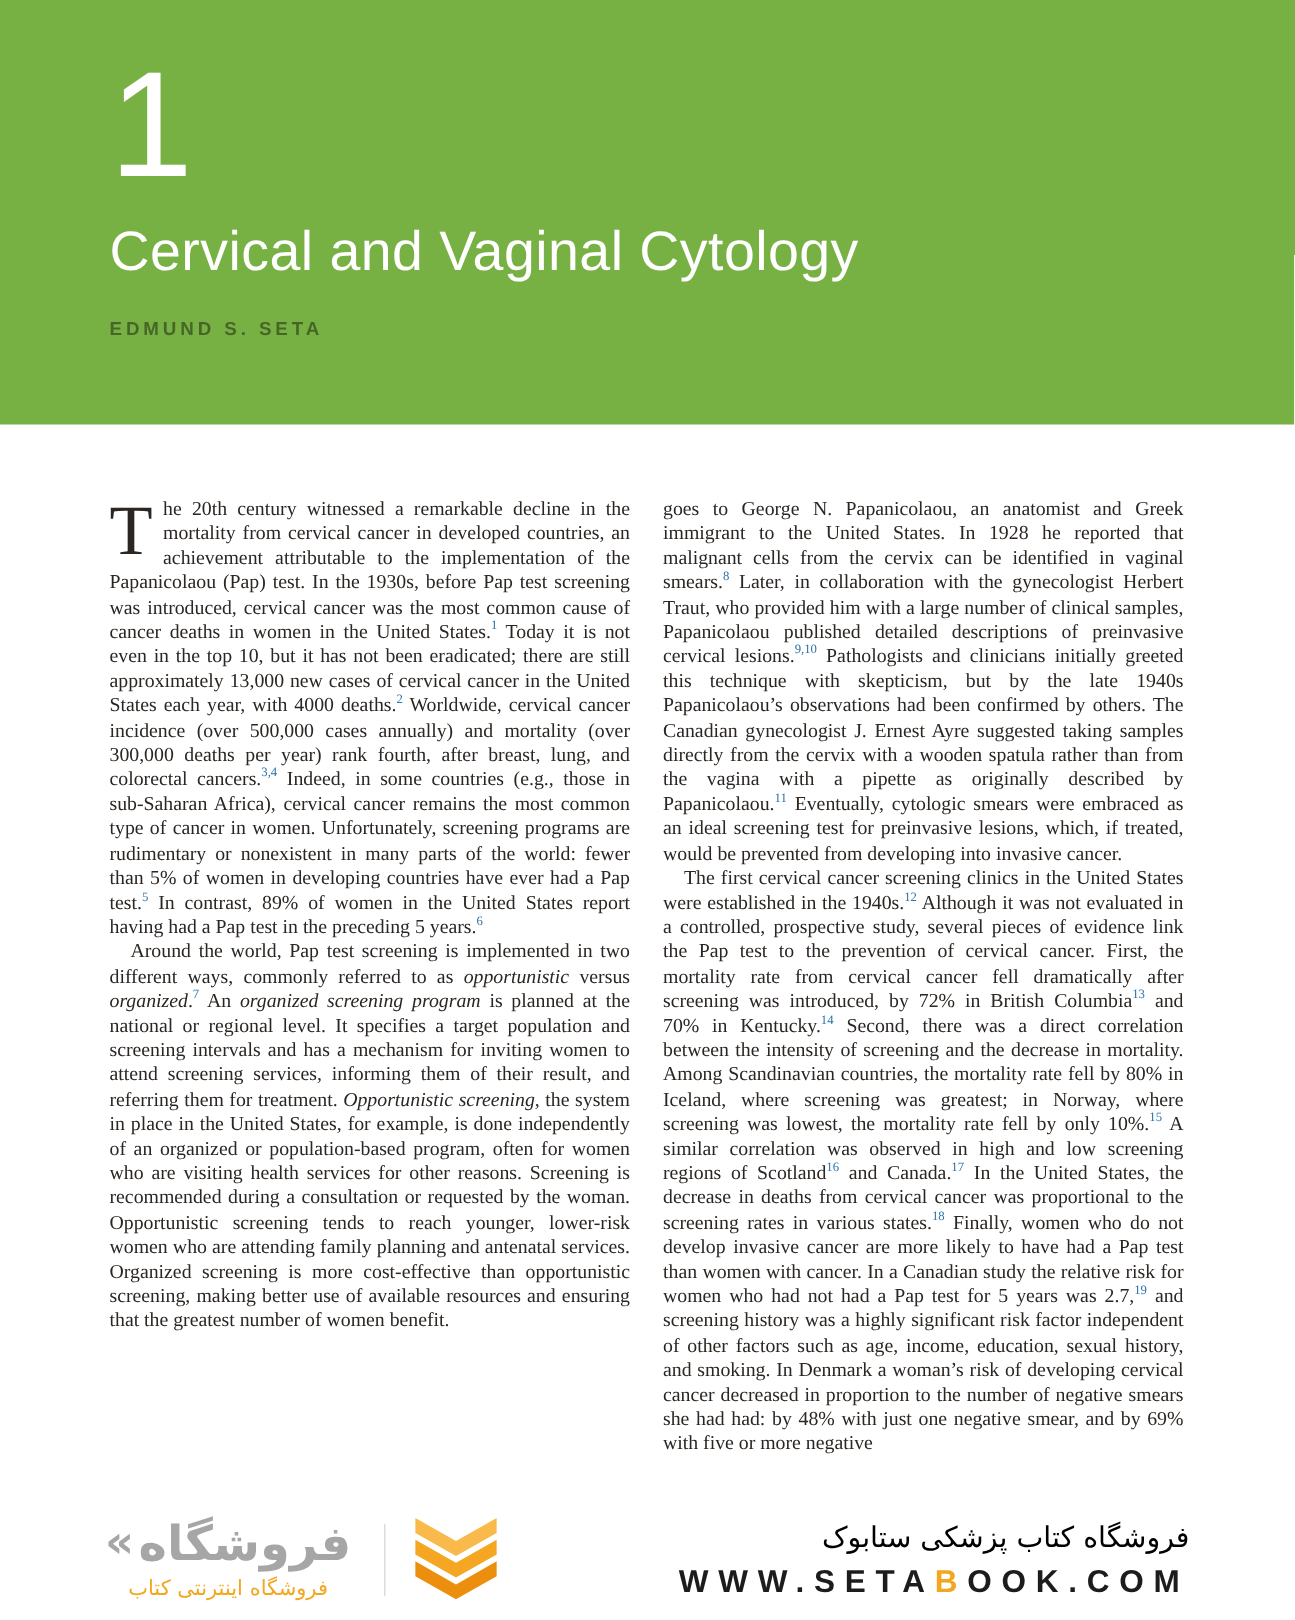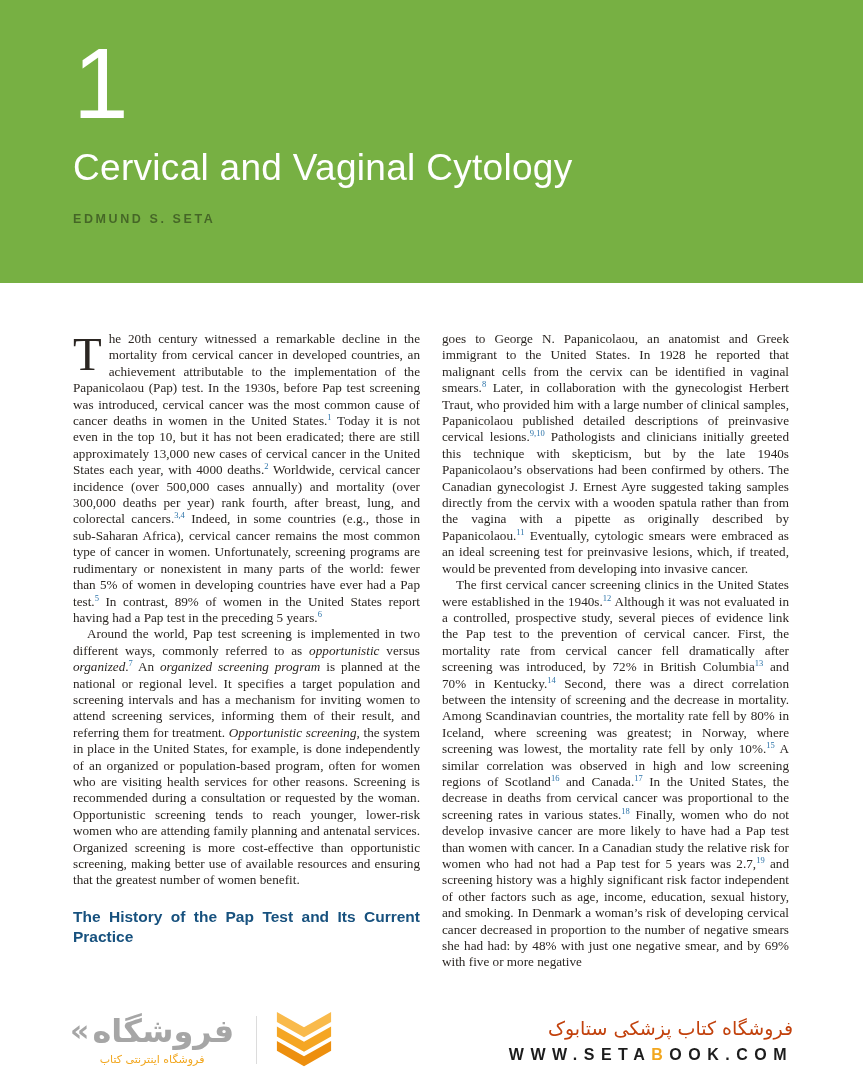--- a/index.html
+++ b/index.html
@@ -52,28 +52,28 @@
     background:#fff; display:flex; align-items:center;
     padding:0 70px; font-family:"DejaVu Sans", sans-serif;
   }
   .logo-fa { text-align:center; }
   .logo-fa-main {
     font-size:32px; font-weight:700; line-height:1;
     color:var(--logo-gray,#a6a6a6);
     display:flex; align-items:center; gap:3px;
   }
   .logo-mark { font-size:30px; }
-  .logo-fa-sub { font-size:11px; margin-top:6px; color:var(--accent-orange,#f2a71f); }
+  .logo-fa-sub { font-size:14px; margin-top:6px; color:var(--accent-orange,#f2a71f); }
   .footer-divider { width:1px; height:48px; background:#dcdcdc; margin:0 18px 0 22px; }
   .chevron-logo { line-height:0; }
   .footer-right { margin-left:auto; text-align:right; }
-  .shop-name-fa { font-size:19px; color:#c2410c; direction:rtl; }
+  .shop-name-fa { font-size:19px; color:#000000; direction:rtl; }
   .site-url {
     margin-top:7px; font-family:"Liberation Sans", sans-serif;
-    font-size:16px; font-weight:700; letter-spacing:6.5px;
+    font-size:21px; font-weight:700; letter-spacing:6.5px;
     color:var(--url-dark,#1c1c1c); white-space:nowrap;
   }
   .url-accent { color:var(--accent-orange,#f2a71f); }
 </style>
 </head>
 <body>
 
 <div class="page">
 
   <header class="chapter-header">
@@ -81,21 +81,20 @@
     <h1 class="chapter-title">Cervical and Vaginal Cytology</h1>
     <div class="chapter-author">EDMUND S. SETA</div>
   </header>
 
   <main class="content">
     <section class="col">
       <p class="para">
         <span class="dropcap">T</span><span>he 20th century witnessed a remarkable decline in the mortality from cervical cancer in developed countries, an achievement attributable to the implementation of the Papanicolaou (Pap) test. In the 1930s, before Pap test screening was introduced, cervical cancer was the most common cause of cancer deaths in women in the United States.<sup>1</sup> Today it is not even in the top 10, but it has not been eradicated; there are still approximately 13,000 new cases of cervical cancer in the United States each year, with 4000 deaths.<sup>2</sup> Worldwide, cervical cancer incidence (over 500,000 cases annually) and mortality (over 300,000 deaths per year) rank fourth, after breast, lung, and colorectal cancers.<sup>3,4</sup> Indeed, in some countries (e.g., those in sub-Saharan Africa), cervical cancer remains the most common type of cancer in women. Unfortunately, screening programs are rudimentary or nonexistent in many parts of the world: fewer than 5% of women in developing countries have ever had a Pap test.<sup>5</sup> In contrast, 89% of women in the United States report having had a Pap test in the preceding 5 years.<sup>6</sup></span>
       </p>
       <p class="para indent">Around the world, Pap test screening is implemented in two different ways, commonly referred to as <i>opportunistic</i> versus <i>organized</i>.<sup>7</sup> An <i>organized screening program</i> is planned at the national or regional level. It specifies a target population and screening intervals and has a mechanism for inviting women to attend screening services, informing them of their result, and referring them for treatment. <i>Opportunistic screening</i>, the system in place in the United States, for example, is done independently of an organized or population-based program, often for women who are visiting health services for other reasons. Screening is recommended during a consultation or requested by the woman. Opportunistic screening tends to reach younger, lower-risk women who are attending family planning and antenatal services. Organized screening is more cost-effective than opportunistic screening, making better use of available resources and ensuring that the greatest number of women benefit.</p>
-      <h2 class="section-heading">The History of the Pap Test and Its Current Practice</h2>
     </section>
 
     <section class="col">
       <p class="para">goes to George N. Papanicolaou, an anatomist and Greek immigrant to the United States. In 1928 he reported that malignant cells from the cervix can be identified in vaginal smears.<sup>8</sup> Later, in collaboration with the gynecologist Herbert Traut, who provided him with a large number of clinical samples, Papanicolaou published detailed descriptions of preinvasive cervical lesions.<sup>9,10</sup> Pathologists and clinicians initially greeted this technique with skepticism, but by the late 1940s Papanicolaou’s observations had been confirmed by others. The Canadian gynecologist J. Ernest Ayre suggested taking samples directly from the cervix with a wooden spatula rather than from the vagina with a pipette as originally described by Papanicolaou.<sup>11</sup> Eventually, cytologic smears were embraced as an ideal screening test for preinvasive lesions, which, if treated, would be prevented from developing into invasive cancer.</p>
       <p class="para indent">The first cervical cancer screening clinics in the United States were established in the 1940s.<sup>12</sup> Although it was not evaluated in a controlled, prospective study, several pieces of evidence link the Pap test to the prevention of cervical cancer. First, the mortality rate from cervical cancer fell dramatically after screening was introduced, by 72% in British Columbia<sup>13</sup> and 70% in Kentucky.<sup>14</sup> Second, there was a direct correlation between the intensity of screening and the decrease in mortality. Among Scandinavian countries, the mortality rate fell by 80% in Iceland, where screening was greatest; in Norway, where screening was lowest, the mortality rate fell by only 10%.<sup>15</sup> A similar correlation was observed in high and low screening regions of Scotland<sup>16</sup> and Canada.<sup>17</sup> In the United States, the decrease in deaths from cervical cancer was proportional to the screening rates in various states.<sup>18</sup> Finally, women who do not develop invasive cancer are more likely to have had a Pap test than women with cancer. In a Canadian study the relative risk for women who had not had a Pap test for 5 years was 2.7,<sup>19</sup> and screening history was a highly significant risk factor independent of other factors such as age, income, education, sexual history, and smoking. In Denmark a woman’s risk of developing cervical cancer decreased in proportion to the number of negative smears she had had: by 48% with just one negative smear, and by 69% with five or more negative</p>
     </section>
   </main>
 
   <div class="fade-overlay"></div>
 

